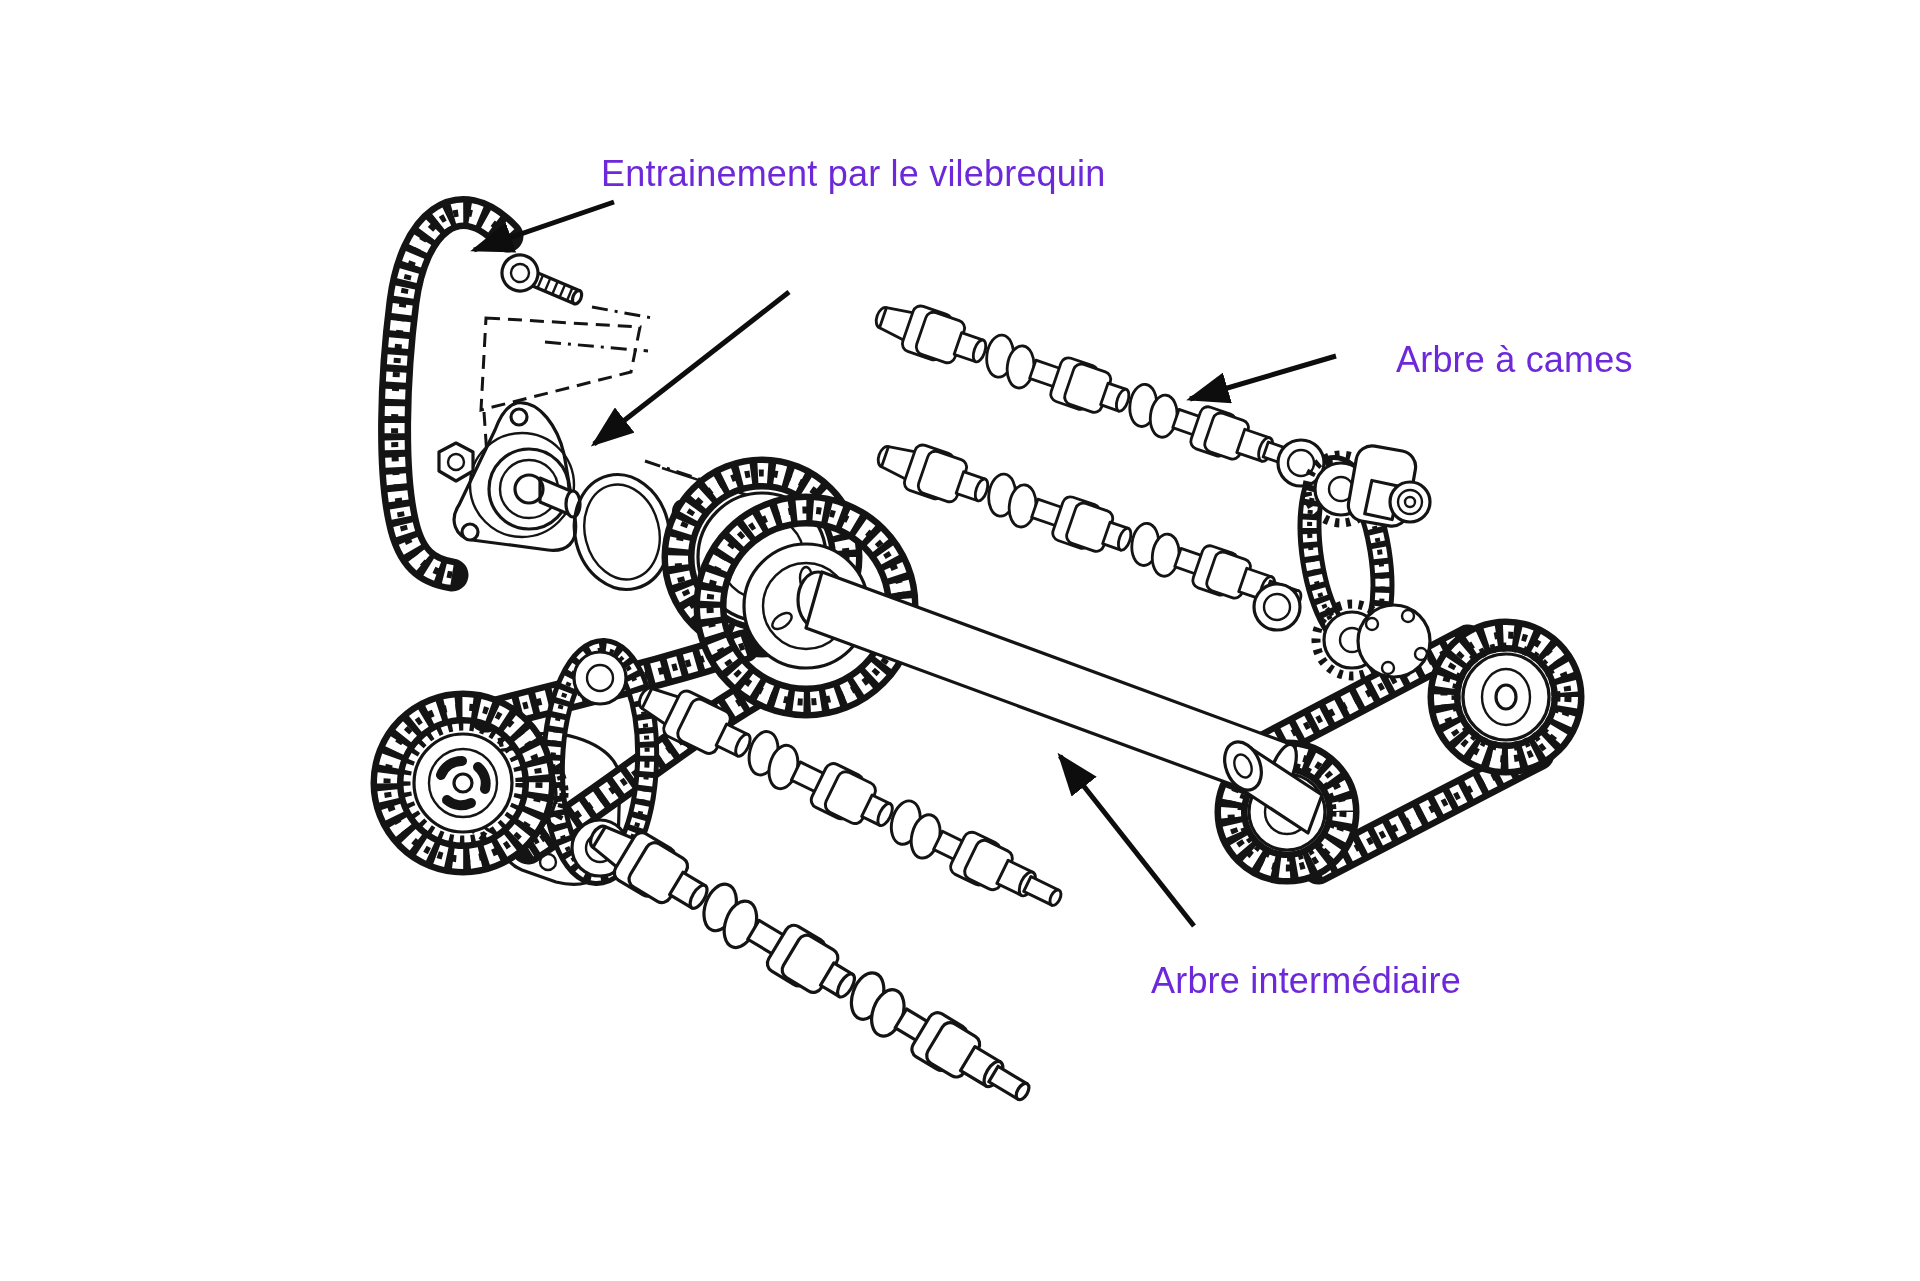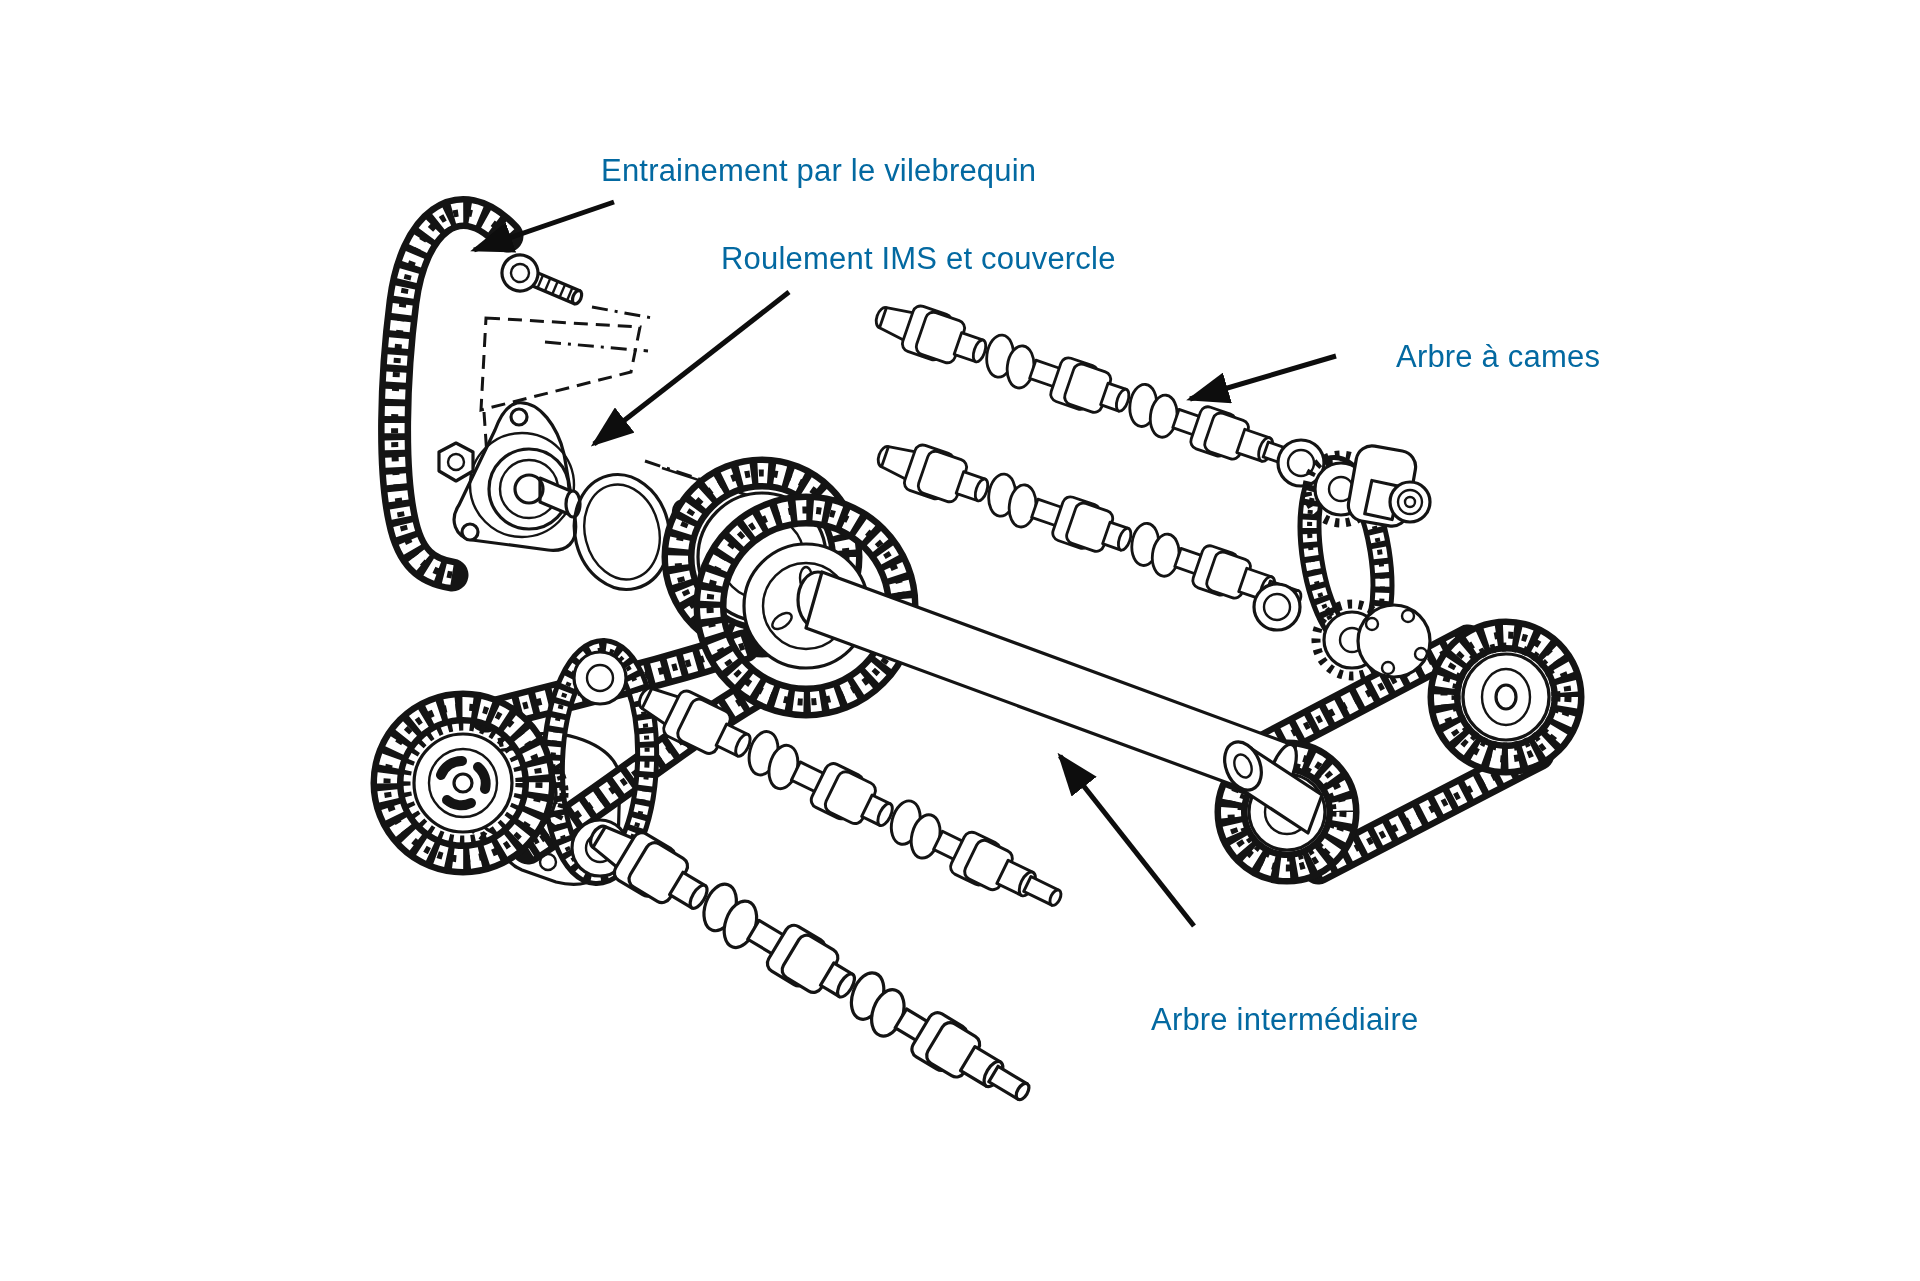--- a/index.html
+++ b/index.html
@@ -2,21 +2,21 @@
 <html><head>
 <meta charset="utf-8">
 <style>
   html,body{margin:0;padding:0;background:#ffffff;}
   .canvas{
     position:relative;width:1920px;height:1281px;background:#ffffff;
     font-family:"Liberation Sans",sans-serif;overflow:hidden;
   }
   .canvas svg{position:absolute;left:0;top:0;}
   .lbl{
-    position:absolute;font-size:31px;color:#0369a1;white-space:nowrap;
+    position:absolute;font-size:36px;color:#6d28d9;white-space:nowrap;
     letter-spacing:0.2px;line-height:1.05;
   }
   
   .line {fill:none;stroke:#141414;stroke-width:3.2;stroke-linejoin:round;stroke-linecap:round;}
   .part {fill:#ffffff;stroke:#141414;stroke-width:3.2;stroke-linejoin:round;}
   .thin {fill:none;stroke:#141414;stroke-width:2.4;}
   .dashdot {fill:none;stroke:#141414;stroke-width:3;stroke-dasharray:16 7 3 7;}
   .dashed {fill:none;stroke:#141414;stroke-width:3;stroke-dasharray:14 8;}
   
   .ch34-a{fill:none;stroke:#141414;stroke-width:33;stroke-linecap:round;stroke-linejoin:round;}
@@ -256,16 +256,15 @@
     <use href="#cam" transform="translate(642,696) rotate(26) scale(0.92)"></use>
     <use href="#cam" transform="translate(594,834) rotate(31)"></use>
 
     <line class="arrow" x1="614" y1="202" x2="474" y2="250" marker-end="url(#ah)"></line>
     <line class="arrow" x1="789" y1="292" x2="594" y2="444" marker-end="url(#ah)"></line>
     <line class="arrow" x1="1336" y1="356" x2="1190" y2="399" marker-end="url(#ah)"></line>
     <line class="arrow" x1="1194" y1="926" x2="1060" y2="756" marker-end="url(#ah)"></line>
   </svg>
 
   <div class="lbl" style="left:601px;top:155px">Entrainement par le vilebrequin</div>
-  <div class="lbl" style="left:721px;top:243px">Roulement IMS et couvercle</div>
   <div class="lbl" style="left:1396px;top:341px">Arbre à cames</div>
-  <div class="lbl" style="left:1151px;top:1004px">Arbre intermédiaire</div>
+  <div class="lbl" style="left:1151px;top:962px">Arbre intermédiaire</div>
 </div>
 
 </body></html>

